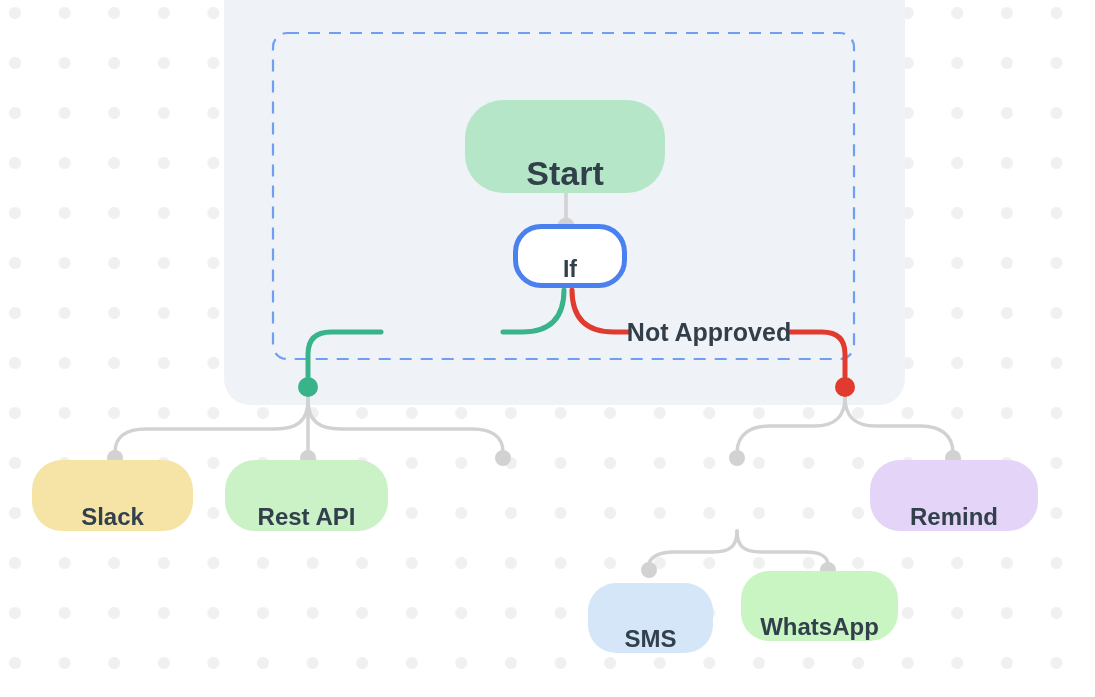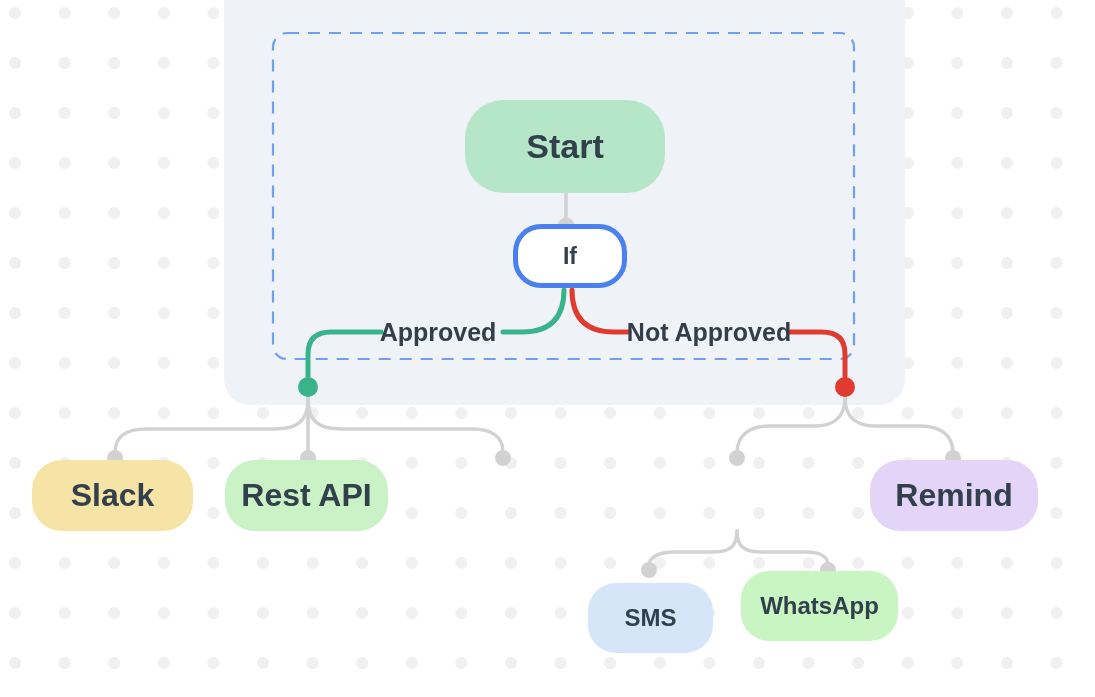--- a/index.html
+++ b/index.html
@@ -15,29 +15,29 @@
   }
   .panel{
     position:absolute;
     left:224px;top:-36px;width:681px;height:441px;
     border-radius:26px;
     z-index:0;
   }
   svg.wires{position:absolute;left:0;top:0;z-index:1;}
   .node{
     position:absolute;
-    display:flex;align-items:center;justify-content:center;
+    display:flex;align-items:flex-end;justify-content:center;
     font-weight:700;
     color:#31404b;
     z-index:2;
     box-sizing:border-box;
   }
   .node-start{left:465px;top:100px;width:200px;height:93px;border-radius:38px;font-size:34px;}
   .node-if{left:513px;top:224px;width:114px;height:64px;border-radius:28px;border:5px solid;font-size:23px;}
-  .node-row{top:460px;height:71px;border-radius:30px;font-size:32px;}
+  .node-row{top:460px;height:71px;border-radius:30px;font-size:24px;}
   .node-slack{left:32px;width:161px;}
   .node-restapi{left:225px;width:163px;}
   .node-email{left:418px;width:175px;}
   .node-wait{left:653px;width:170px;}
   .node-remind{left:870px;width:168px;}
   .node-sub{top:571px;height:70px;border-radius:28px;font-size:24px;}
   .node-sms{left:588px;width:125px;margin-top:12px;}
   .node-whatsapp{left:741px;width:157px;}
   .edge-label{
     position:absolute;
@@ -91,21 +91,20 @@
   </svg>
 
   <div class="node node-start" style="background-color: rgb(180, 230, 199);">
     <span>Start</span>
   </div>
 
   <div class="node node-if" style="background-color: rgb(255, 255, 255); border-color: rgb(74, 129, 239);">
     <span>If</span>
   </div>
 
-  <div class="edge-label lbl-approved">Approved</div>
   <div class="edge-label lbl-notapproved">Not Approved</div>
 
   <div class="node node-row node-slack" style="background-color: rgb(246, 228, 166);">
     <span>Slack</span>
   </div>
 
   <div class="node node-row node-restapi" style="background-color: rgb(203, 241, 199);">
     <span>Rest API</span>
   </div>
 

